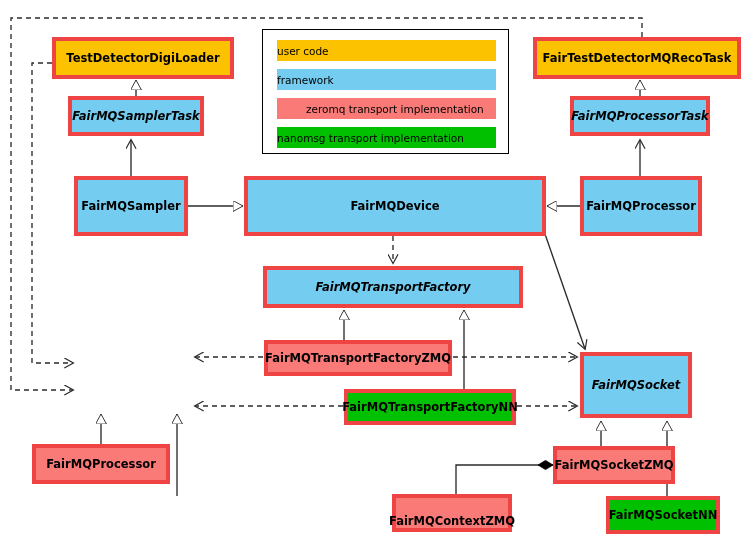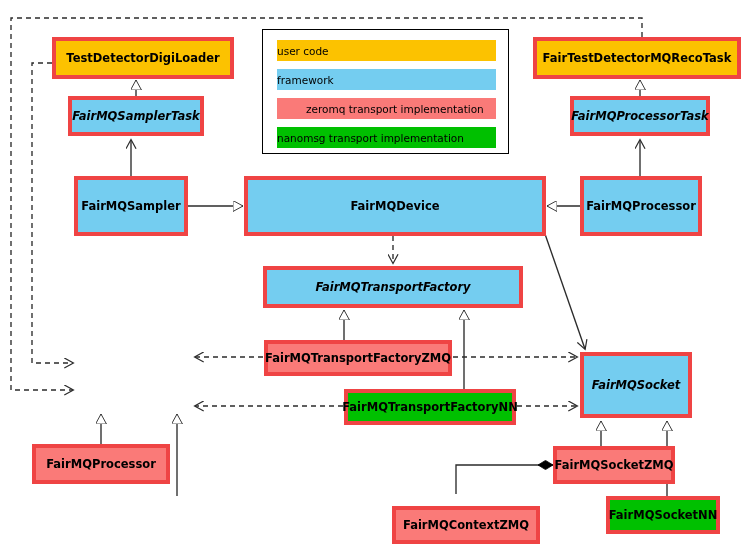--- a/index.html
+++ b/index.html
@@ -217,21 +217,21 @@
 
   <div class="node" style="left:32px; top:444px; width:138px; height:40px; background:#fa7a78;">
     <span>FairMQProcessor</span>
   </div>
 
 
   <div class="node" style="left:553px; top:446px; width:122px; height:38px; background:#fa7a78;">
     <span>FairMQSocketZMQ</span>
   </div>
 
-  <div class="node" style="left:392px; top:506px; width:148px; height:38px; background:#fa7a78;">
+  <div class="node" style="left:392px; top:494px; width:120px; height:38px; background:#fa7a78;align-items:flex-end;">
     <span>FairMQContextZMQ</span>
   </div>
 
   <div class="node" style="left:606px; top:496px; width:114px; height:38px; background:#00c000;">
     <span>FairMQSocketNN</span>
   </div>
 
   <div class="legend-box" style="left:262px; top:29px; width:247px; height:125px;">
     <div class="legend-row" style="left:14px; top:10px; width:219px; height:21px; background:#fcc200;">
       <span>user code</span>

